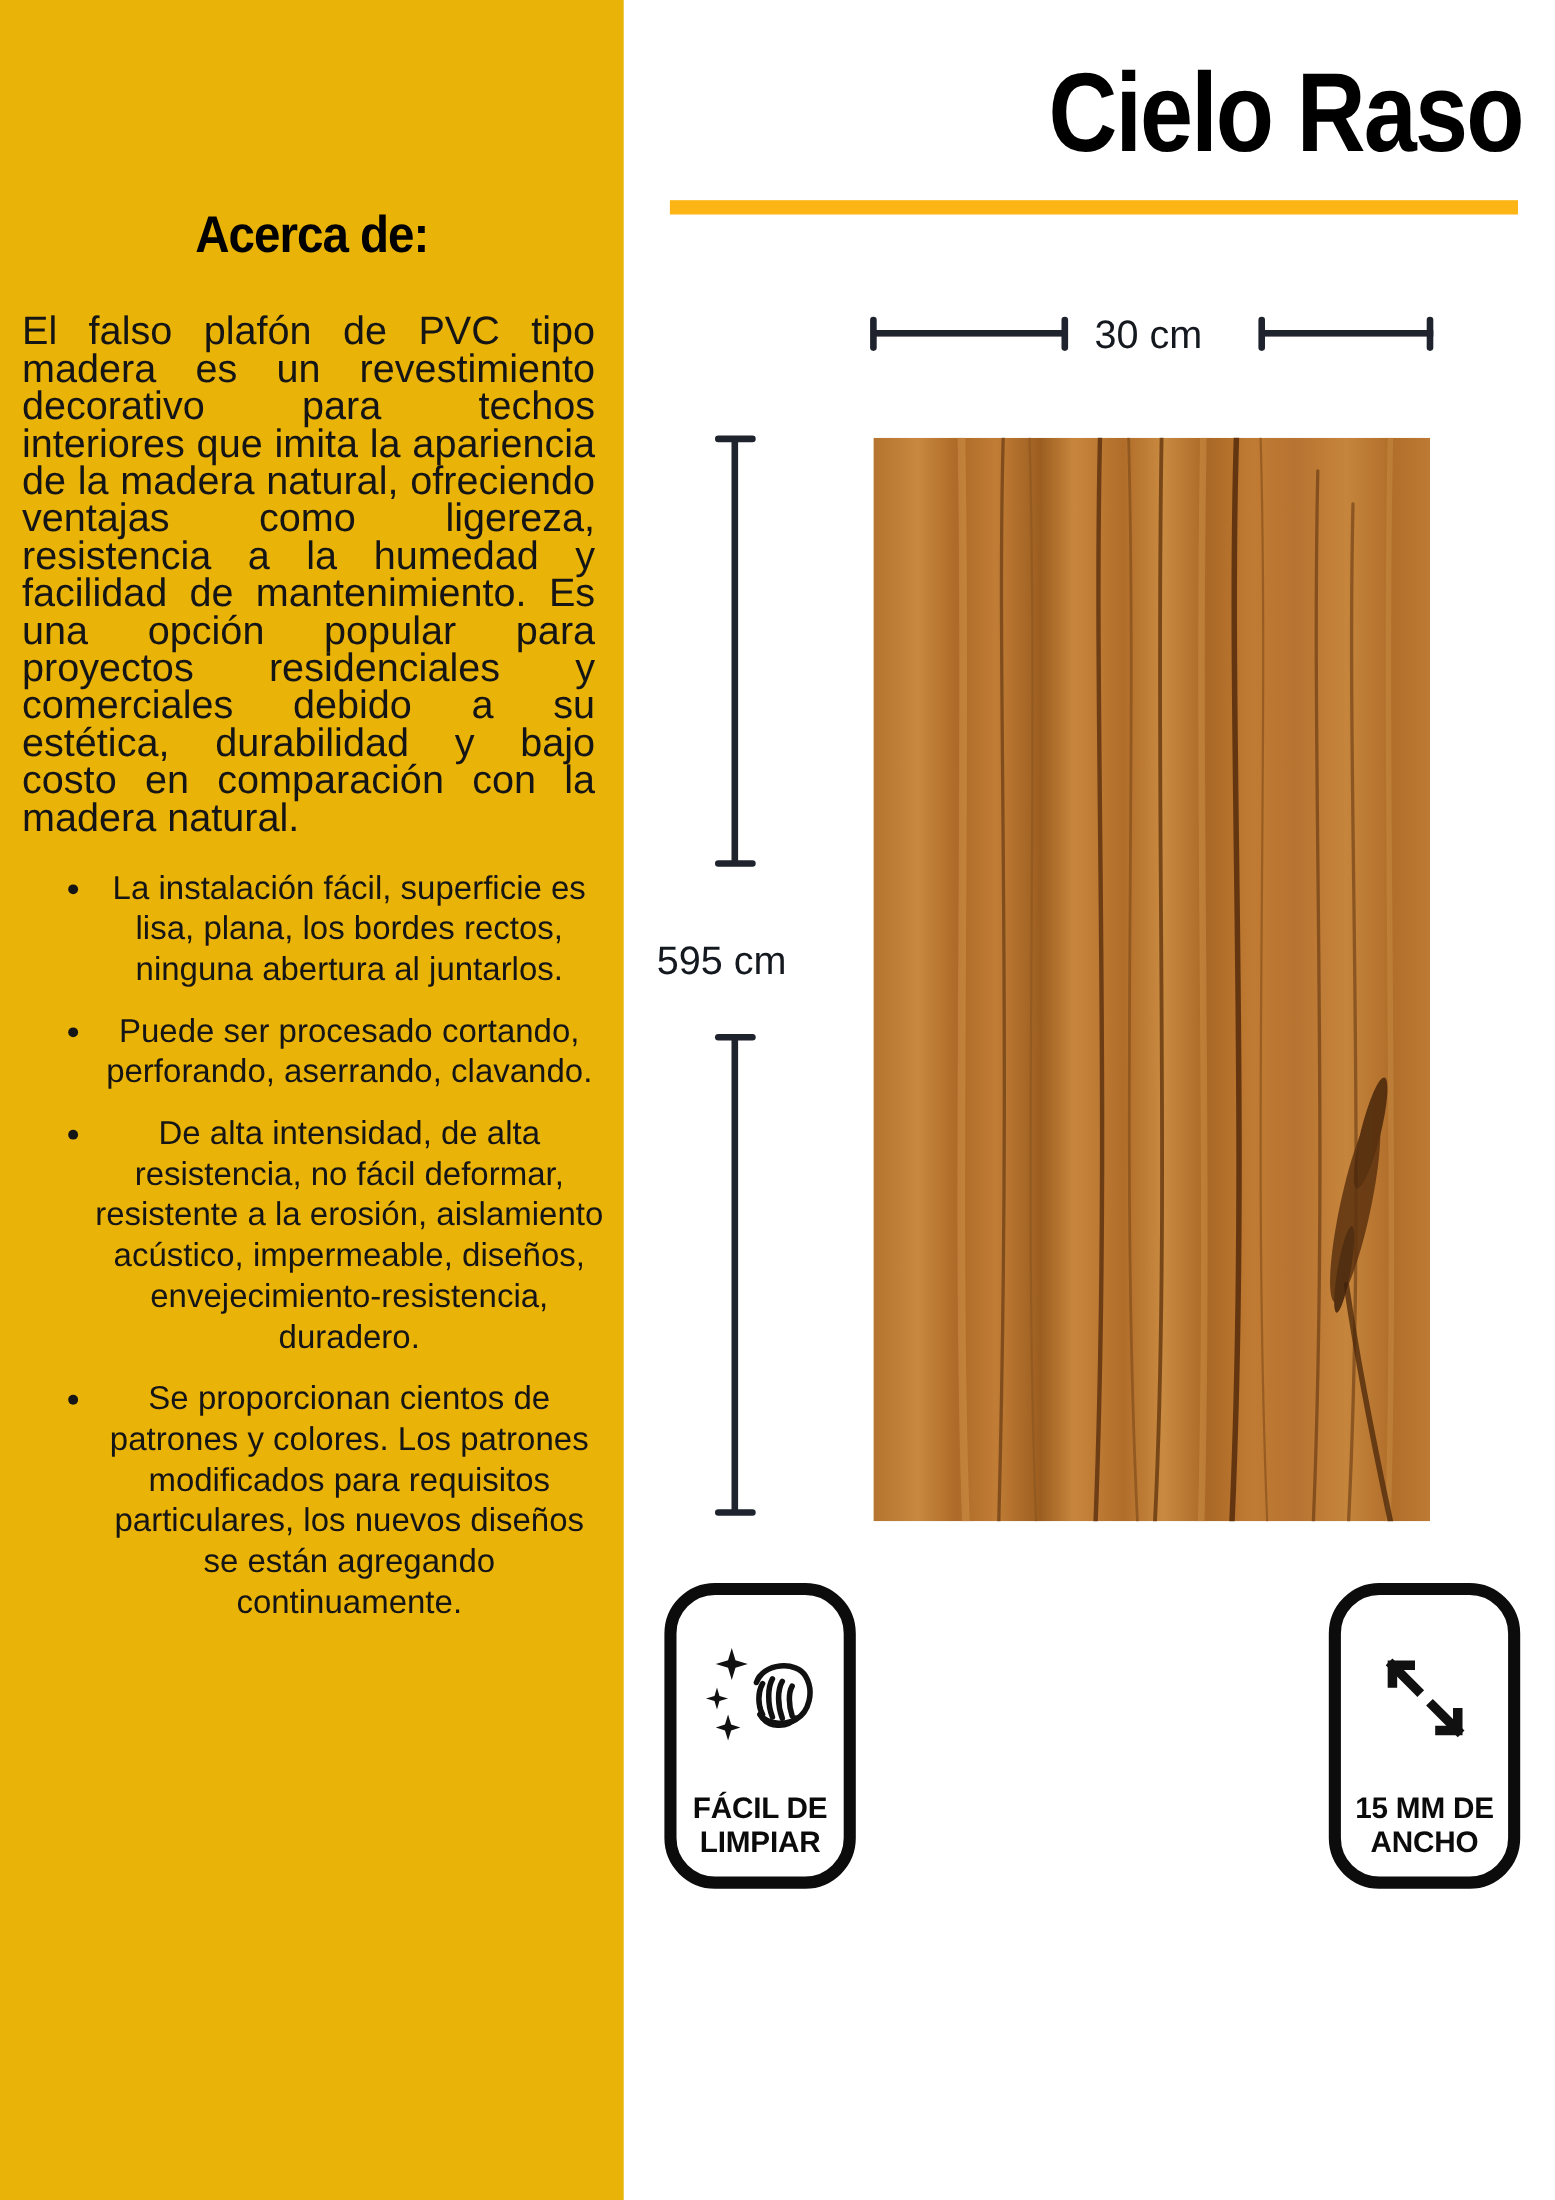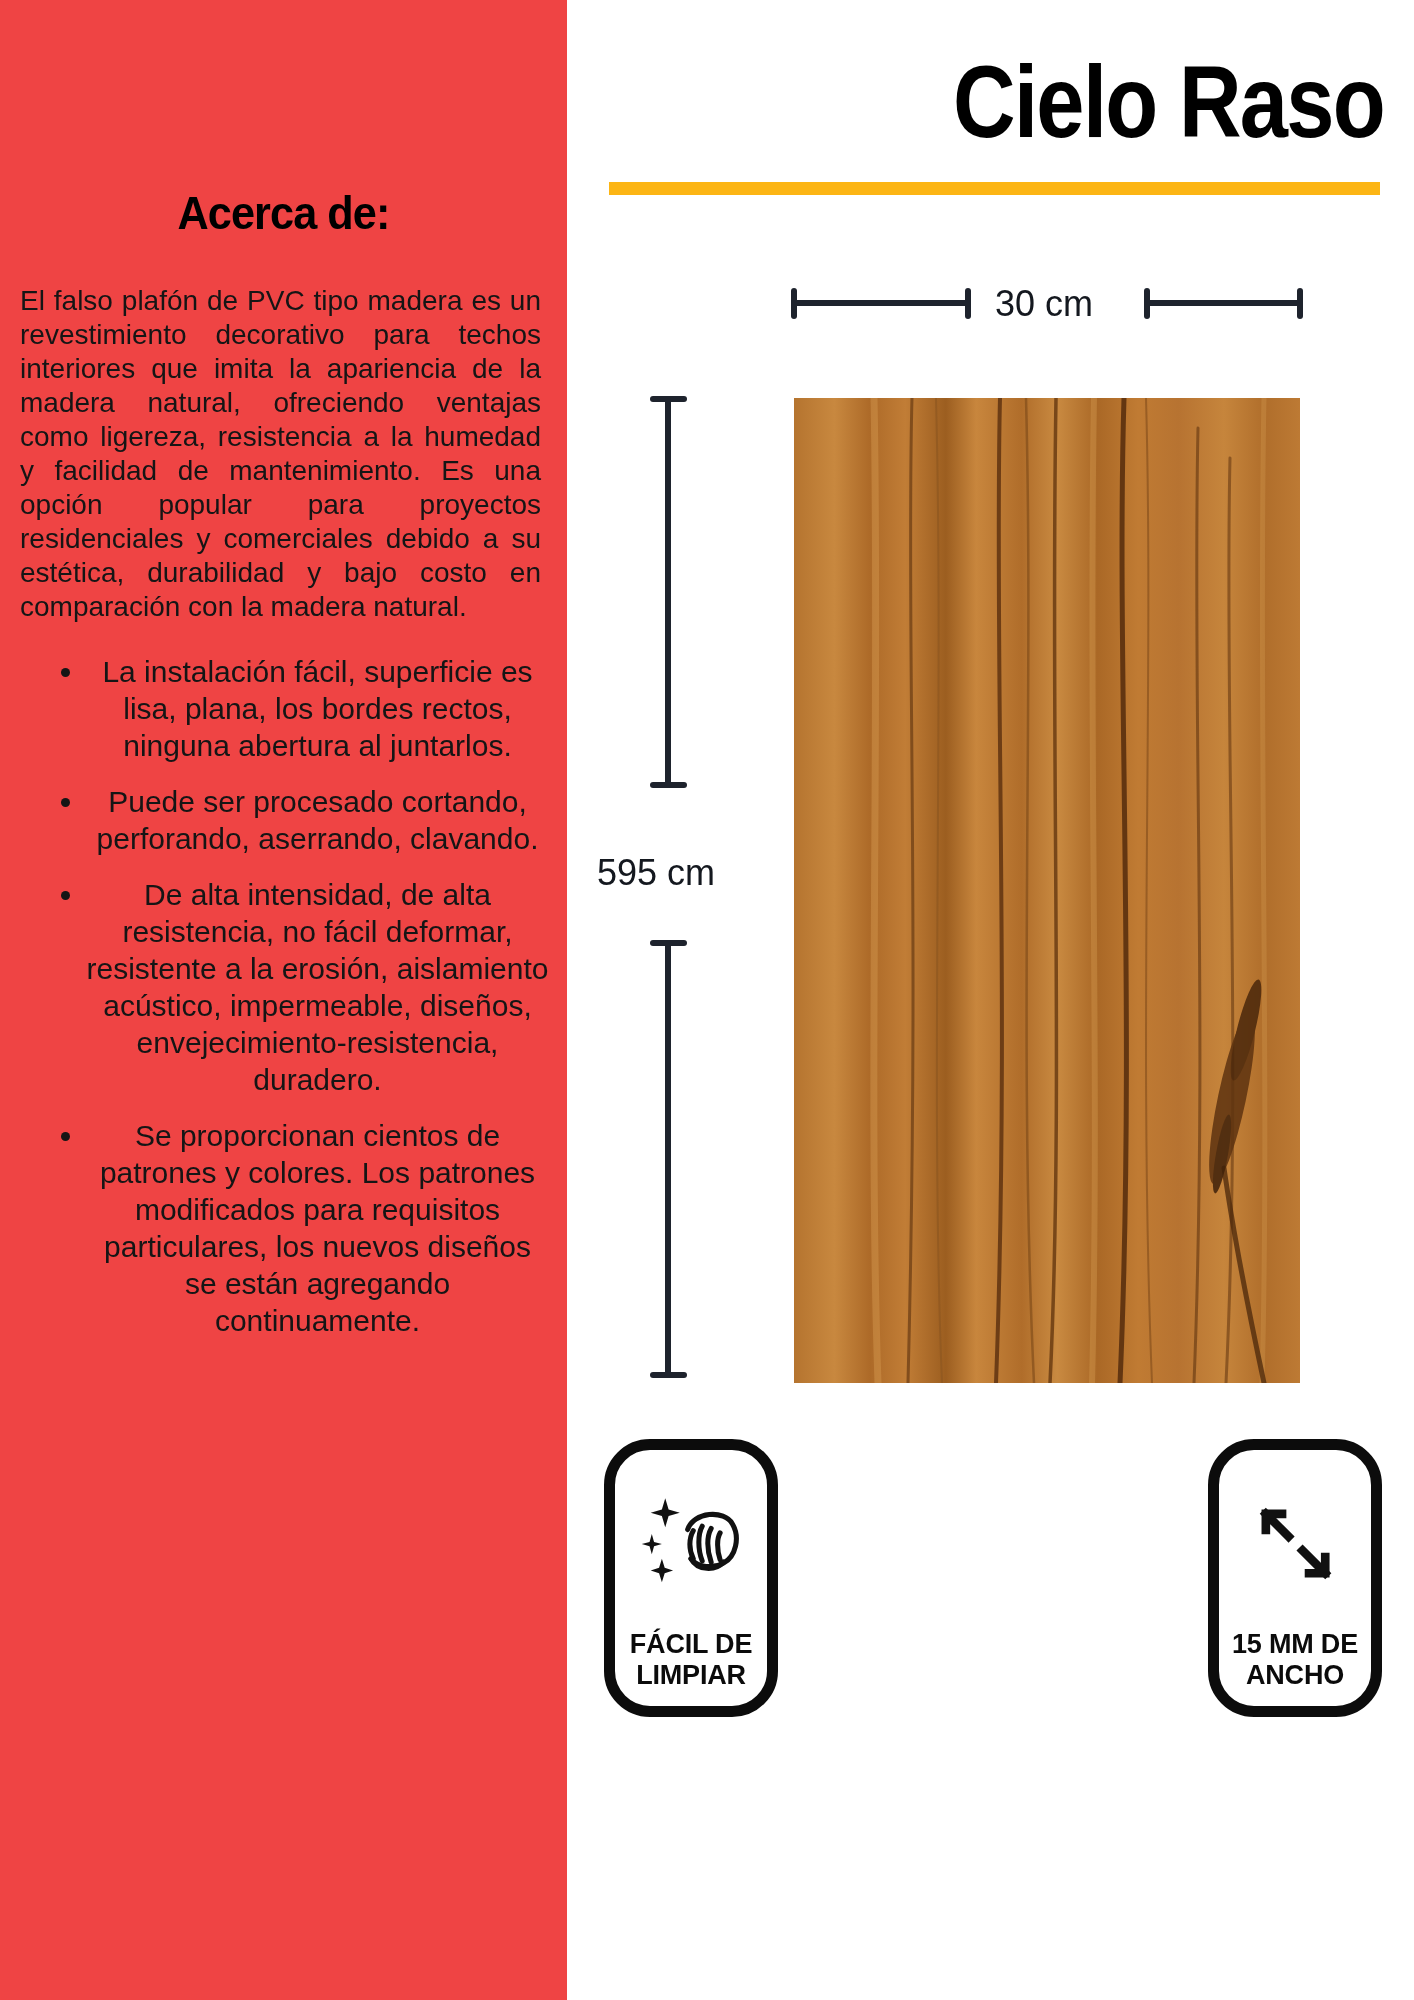--- a/index.html
+++ b/index.html
@@ -2,28 +2,28 @@
 <html><head>
 <meta charset="utf-8">
 <style>
   html,body{margin:0;padding:0;}
   body{
     width:1414px;height:2000px;position:relative;background:#ffffff;
     font-family:"Liberation Sans",sans-serif;color:#161616;overflow:hidden;
   }
   
   .sidebar{
-    position:absolute;left:0;top:0;width:567px;height:2000px;background:#ef4444;
+    position:absolute;left:0;top:0;width:567px;height:2000px;background:#eab308;
   }
   .sidebar-heading{
     margin:185px 0 0 0;text-align:center;font-size:47px;font-weight:bold;color:#000;
     transform:scaleX(.92);letter-spacing:-1px;
   }
   .sidebar-paragraph{
-    margin:44px 26px 0 20px;font-size:28px;line-height:34px;text-align:justify;color:#151515;
+    margin:44px 26px 0 20px;font-size:36px;line-height:34px;text-align:justify;color:#151515;
   }
   .sidebar-bullets{
     margin:29px 18px 0 0;padding-left:86px;color:#151515;
   }
   .sidebar-bullets li{
     font-size:30px;line-height:37px;margin-top:19px;text-align:center;
   }
   
   .page-title{
     position:absolute;top:44px;right:30px;margin:0;font-size:102px;font-weight:bold;

